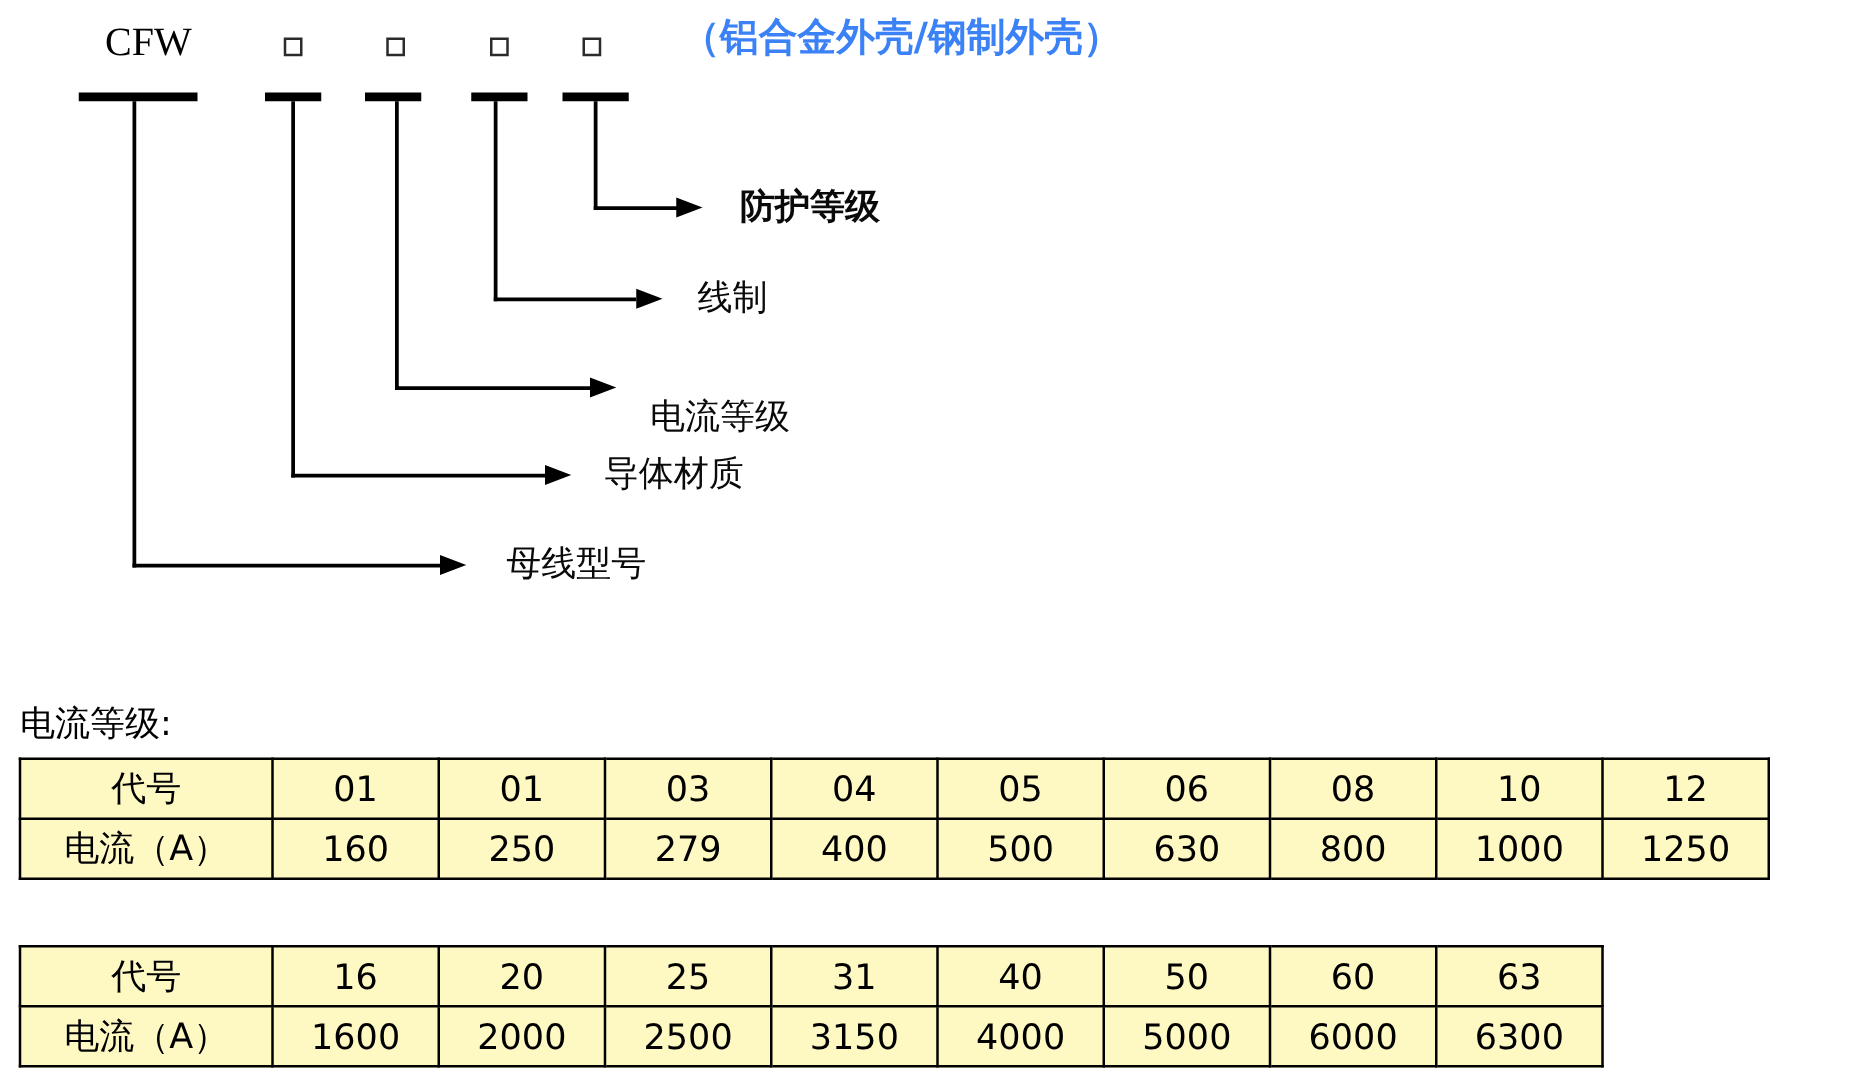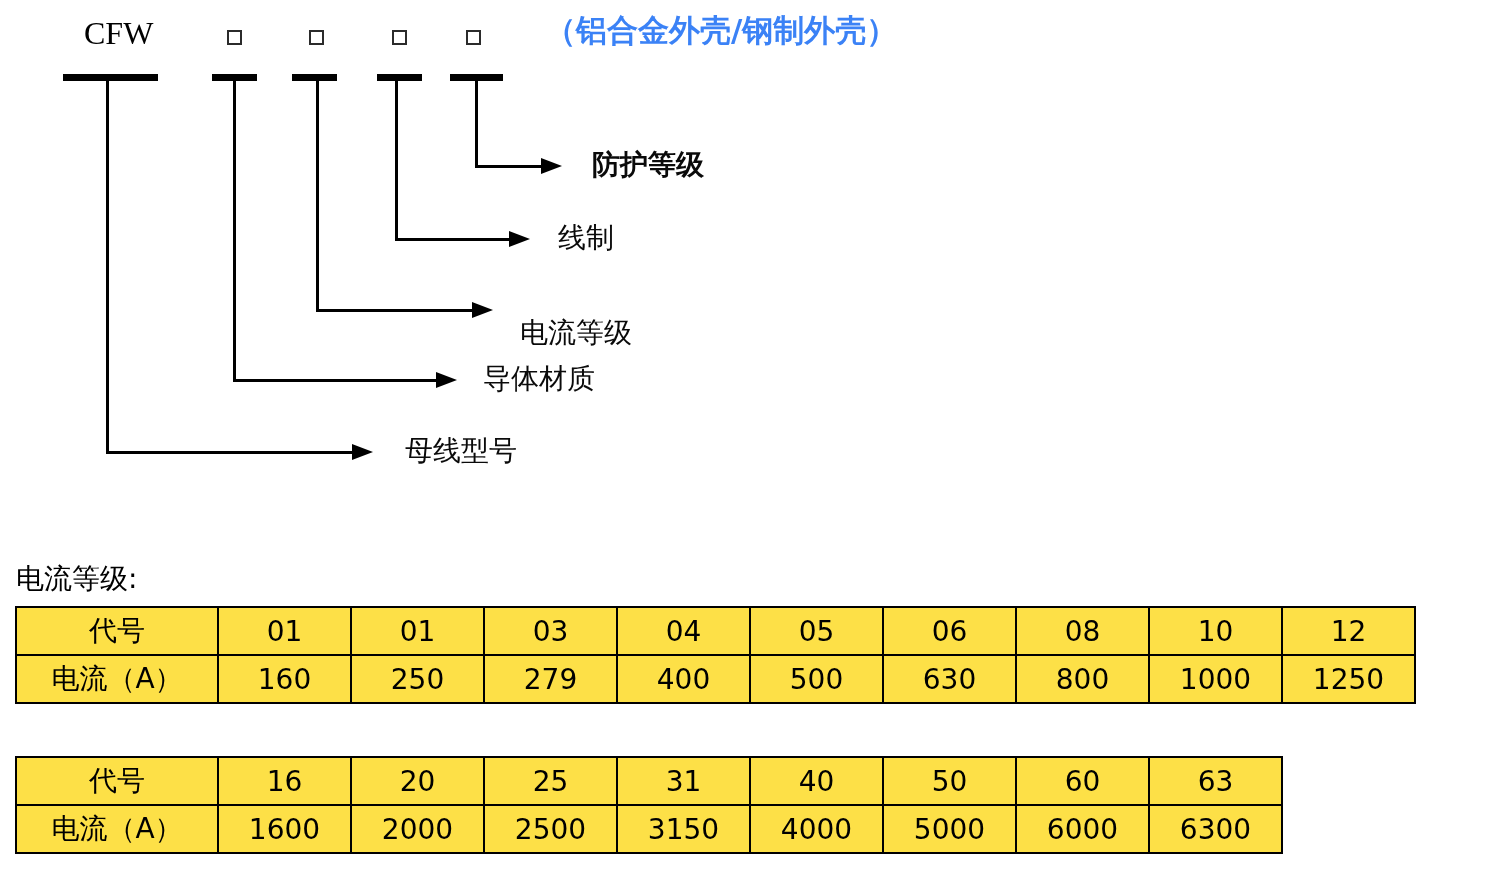--- a/index.html
+++ b/index.html
@@ -57,21 +57,21 @@
     position: absolute;
     font-size: 28px;
     line-height: 1;
     color: #000;
     white-space: nowrap;
   }
   table.rating {
     position: absolute;
     border-collapse: collapse;
     table-layout: fixed;
-    background: #fde047;
+    background: #fef9c3;
   }
   table.rating td {
     border: 2px solid #000;
     height: 46px;
     text-align: center;
     vertical-align: middle;
     font-size: 28px;
     padding: 0;
     white-space: nowrap;
     overflow: hidden;

